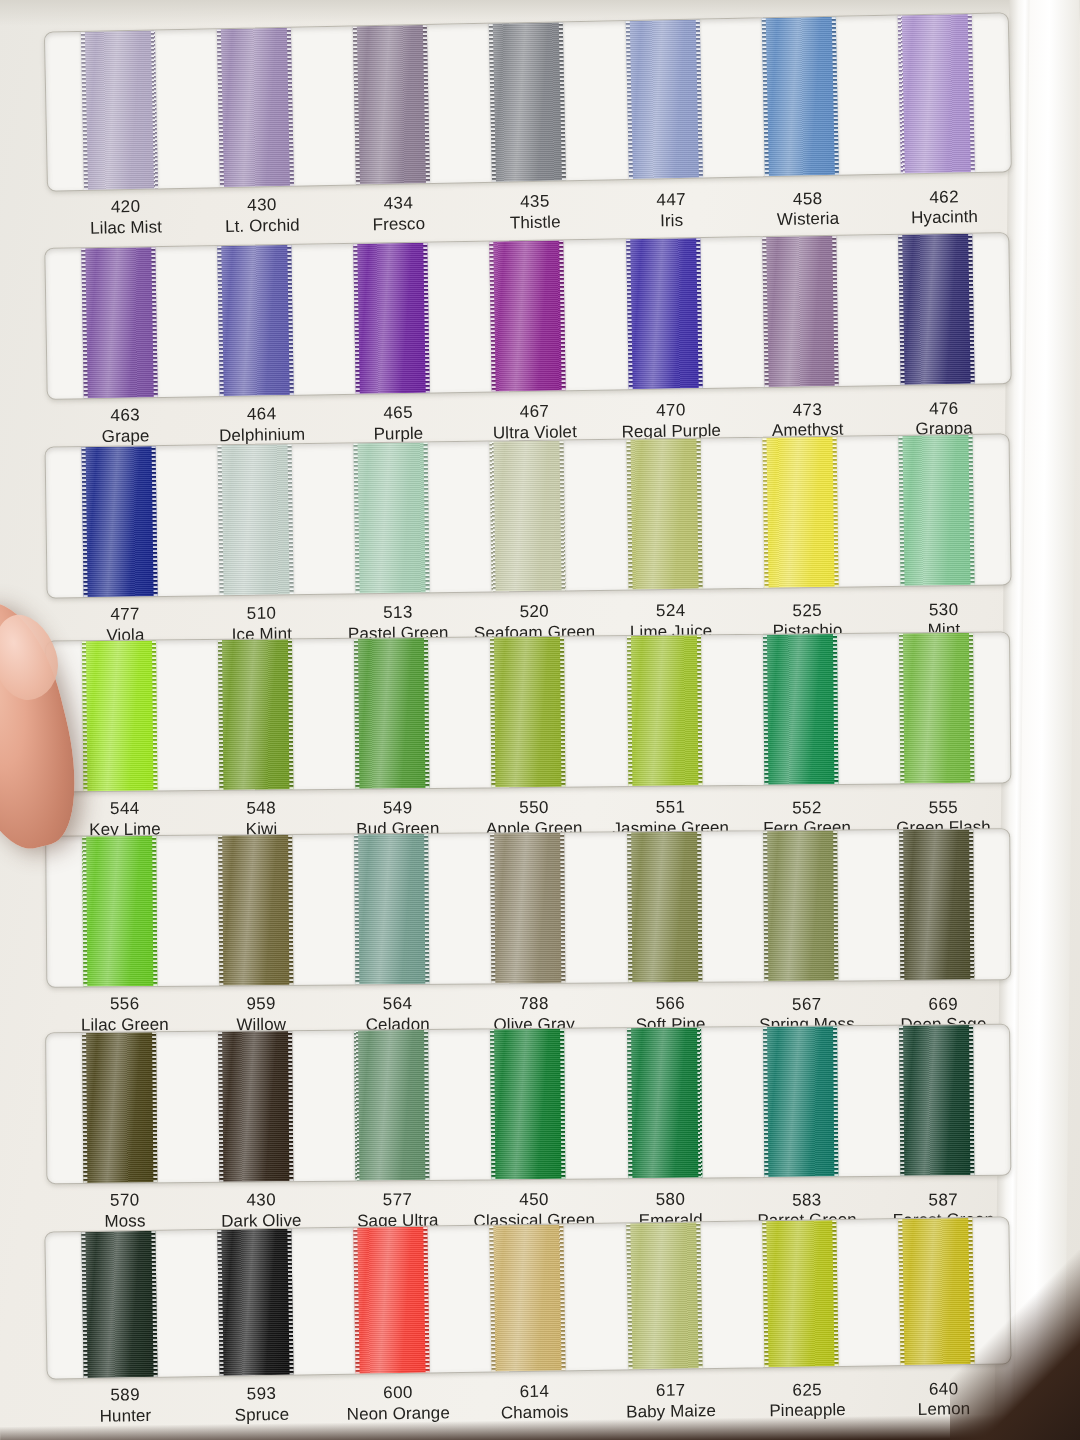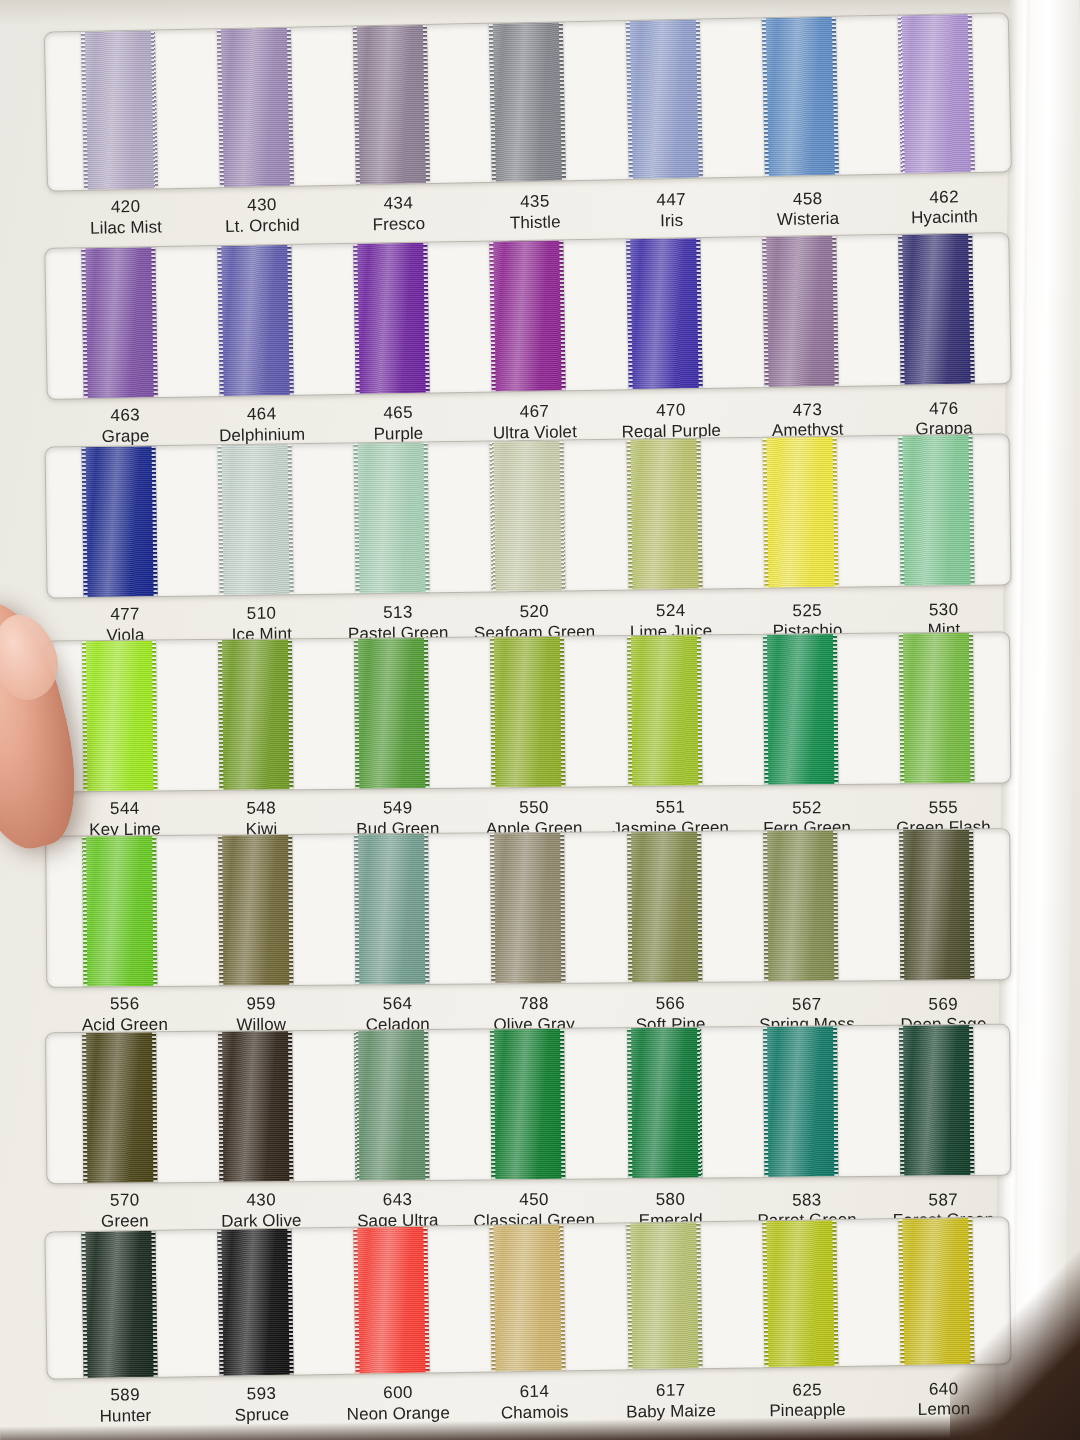--- a/index.html
+++ b/index.html
@@ -524,21 +524,21 @@
           <div class="cell">
             <div class="ribbon" style="background: rgb(74, 74, 42);">
               <span class="edge l"></span>
               <span class="edge r"></span>
             </div>
           </div>
         </div>
         <div class="labels">
           <div class="label" style="padding-top: 7px;">
             <span class="code">556</span>
-            <span class="name">Acid Green</span>
+            <span class="name">Lilac Green</span>
           </div>
           <div class="label" style="padding-top: 8.1px;">
             <span class="code">959</span>
             <span class="name">Willow</span>
           </div>
           <div class="label" style="padding-top: 9.2px;">
             <span class="code">564</span>
             <span class="name">Celadon</span>
           </div>
           <div class="label" style="padding-top: 10.3px;">
@@ -547,21 +547,21 @@
           </div>
           <div class="label" style="padding-top: 11.4px;">
             <span class="code">566</span>
             <span class="name">Soft Pine</span>
           </div>
           <div class="label" style="padding-top: 12.5px;">
             <span class="code">567</span>
             <span class="name">Spring Moss</span>
           </div>
           <div class="label" style="padding-top: 13.6px;">
-            <span class="code">569</span>
+            <span class="code">669</span>
             <span class="name">Deep Sage</span>
           </div>
         </div>
       </div>
       <div class="row" id="row-5">
         <div class="window">
           <div class="cell">
             <div class="ribbon" style="background: rgb(70, 63, 18);">
               <span class="edge l"></span>
               <span class="edge r"></span>
@@ -600,28 +600,28 @@
           <div class="cell">
             <div class="ribbon" style="background: rgb(13, 58, 37);">
               <span class="edge l"></span>
               <span class="edge r"></span>
             </div>
           </div>
         </div>
         <div class="labels">
           <div class="label" style="padding-top: 7px;">
             <span class="code">570</span>
-            <span class="name">Green</span>
+            <span class="name">Moss</span>
           </div>
           <div class="label" style="padding-top: 8.1px;">
             <span class="code">430</span>
             <span class="name">Dark Olive</span>
           </div>
           <div class="label" style="padding-top: 9.2px;">
-            <span class="code">643</span>
+            <span class="code">577</span>
             <span class="name">Sage Ultra</span>
           </div>
           <div class="label" style="padding-top: 10.3px;">
             <span class="code">450</span>
             <span class="name">Classical Green</span>
           </div>
           <div class="label" style="padding-top: 11.4px;">
             <span class="code">580</span>
             <span class="name">Emerald</span>
           </div>

